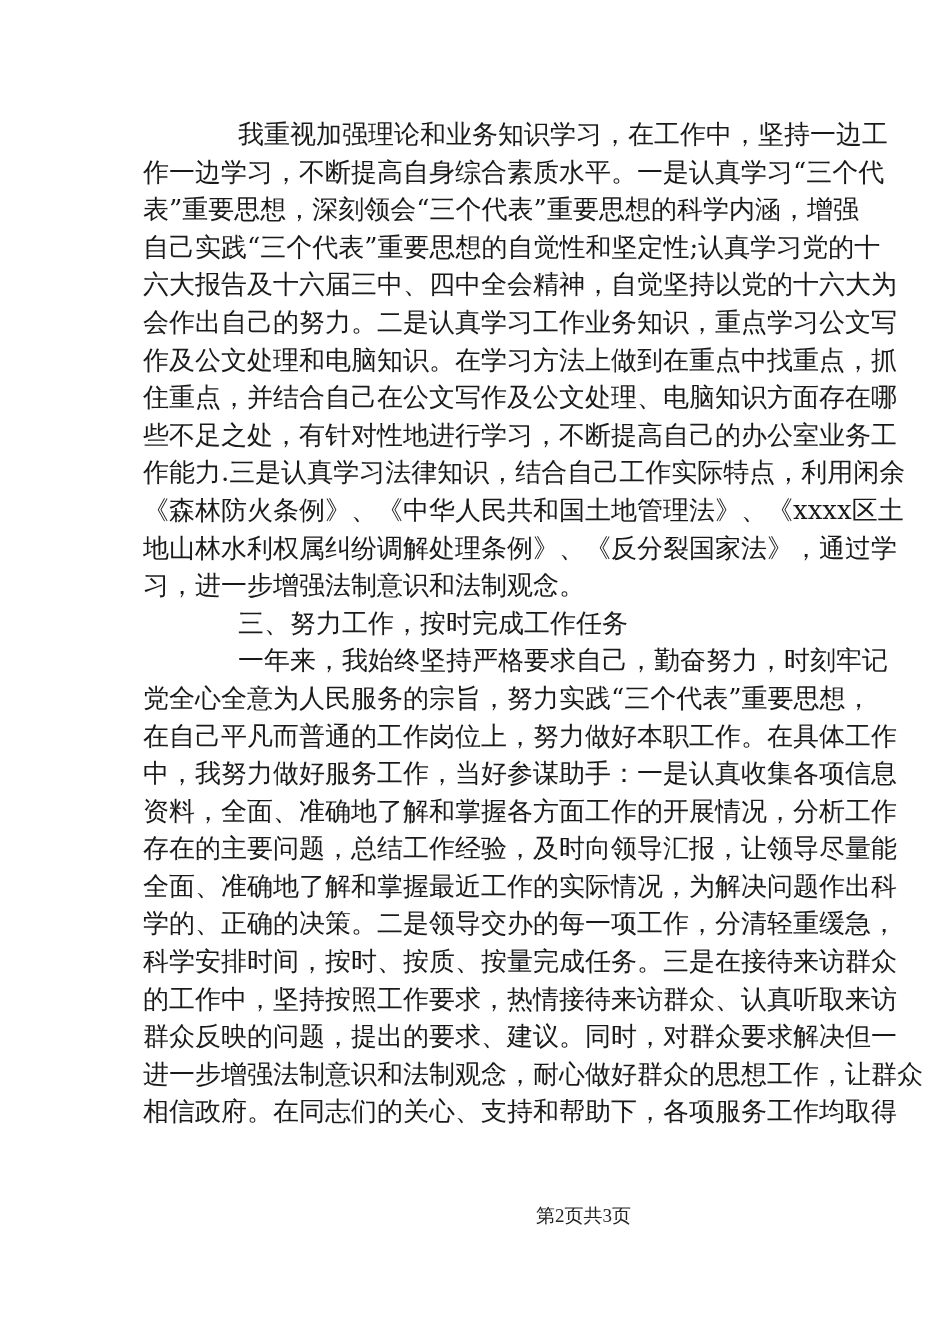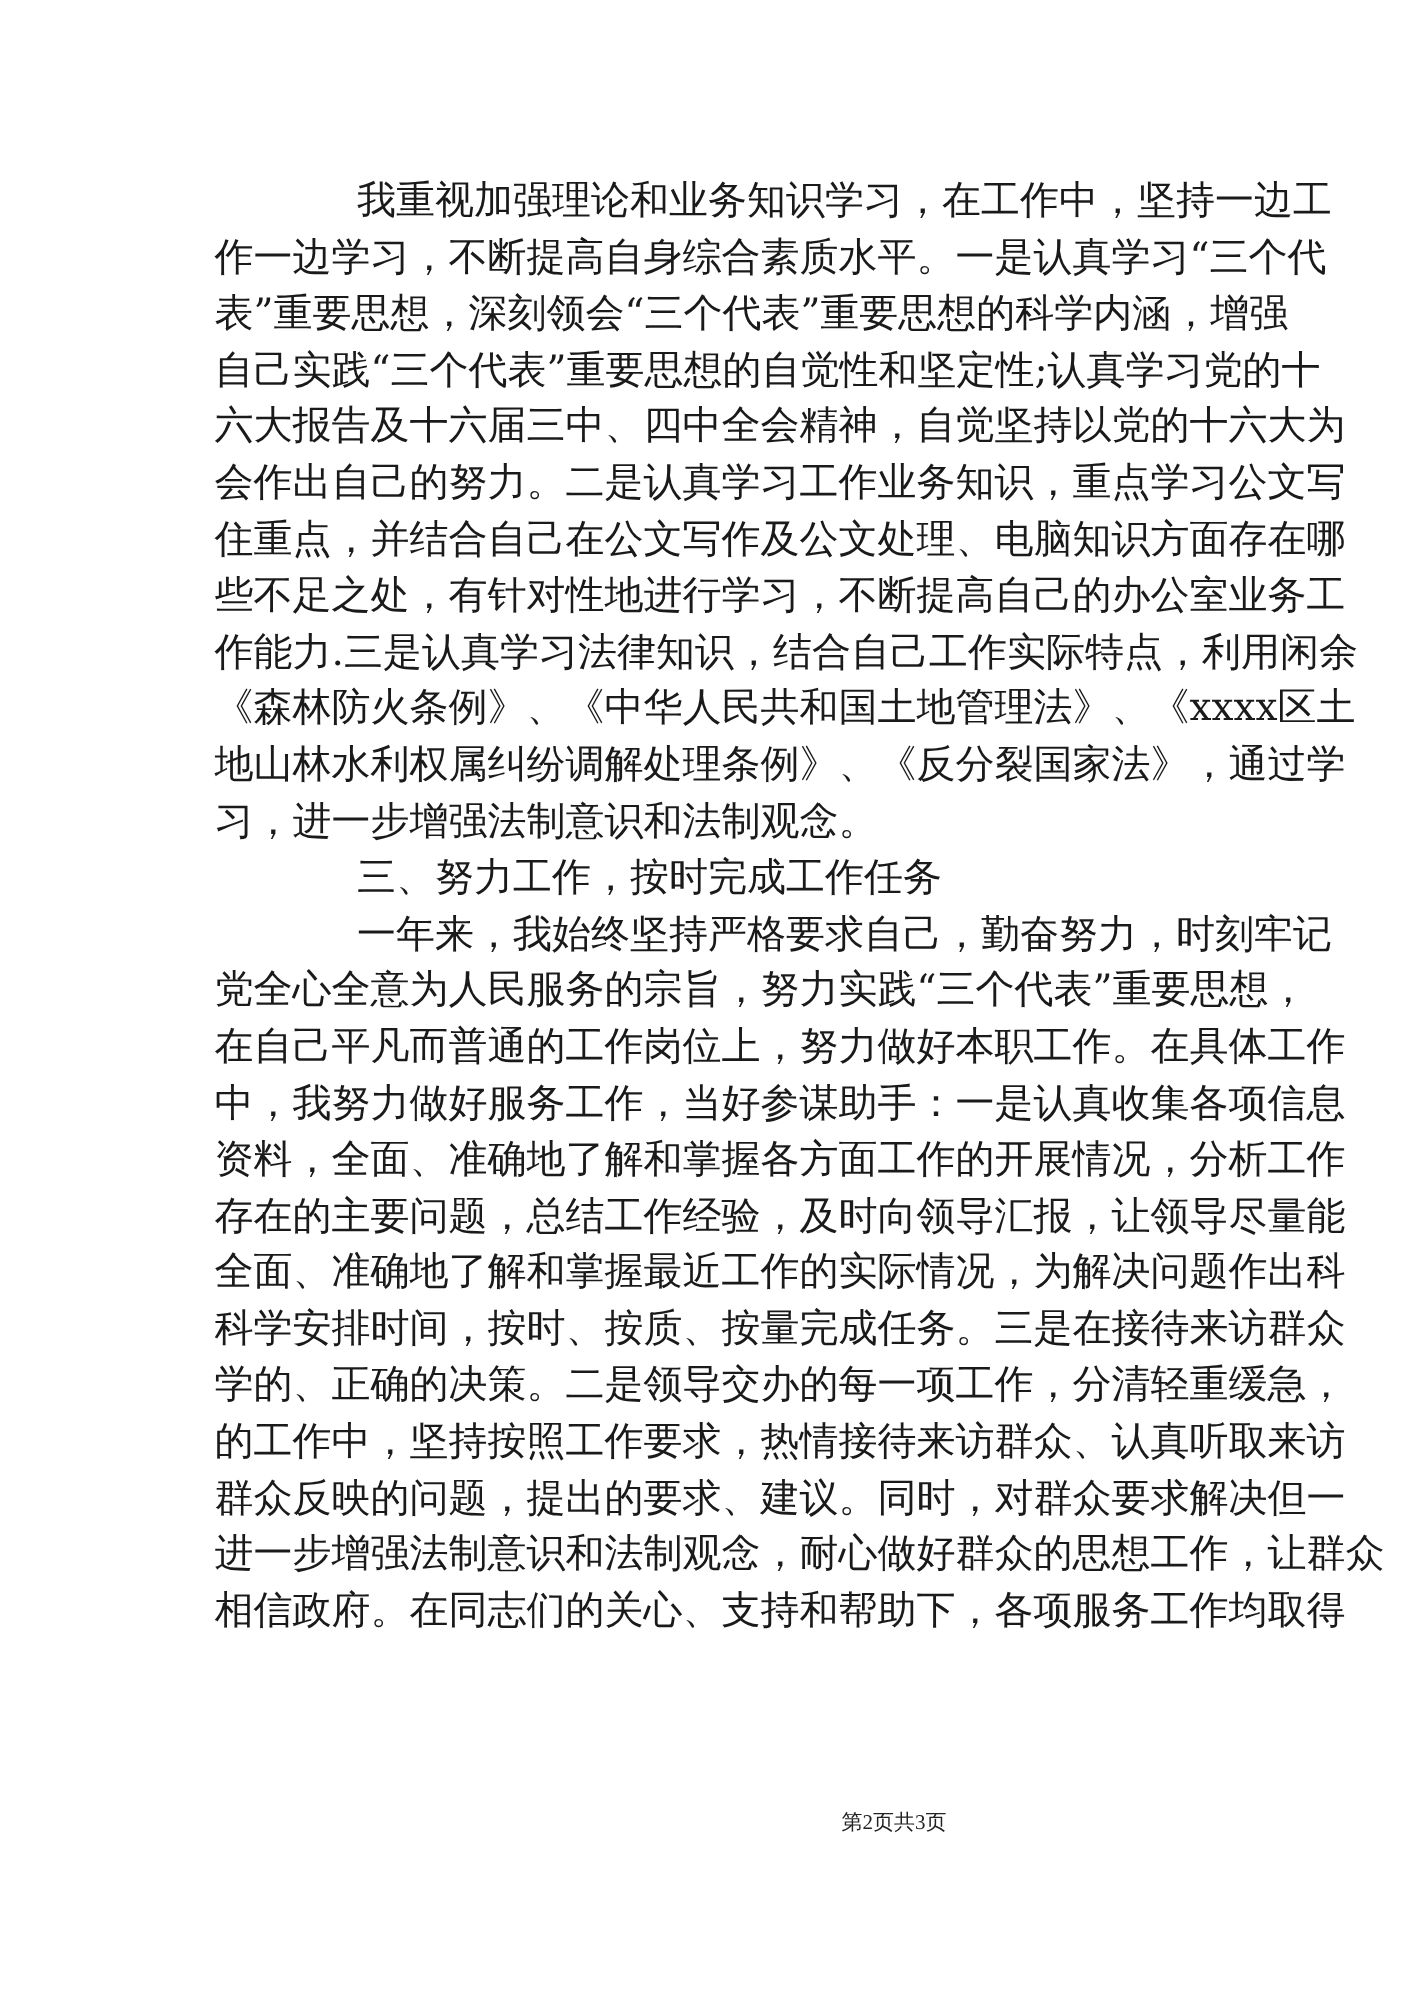--- a/index.html
+++ b/index.html
@@ -46,62 +46,63 @@
       padding-left: 95px;
     }
     .heading-line {
       padding-left: 95px;
       text-align-last: left;
     }
     .page-number {
       position: absolute;
       right: 144px;
       top: 1206px;
-      font-size: 14px;
+      font-size: 19px;
       line-height: 20px;
       color: #222;
       font-family: "Liberation Serif", "DejaVu Serif", serif;
       text-align: right;
     }
   </style>
 </head>
 <body>
 
 <div class="page">
   <div class="content">
 
     <div>
       <span class="line indent">我重视加强理论和业务知识学习，在工作中，坚持一边工</span>
       <span class="line">作一边学习，不断提高自身综合素质水平。一是认真学习“三个代</span>
       <span class="line">表”重要思想，深刻领会“三个代表”重要思想的科学内涵，增强</span>
       <span class="line">自己实践“三个代表”重要思想的自觉性和坚定性;认真学习党的十</span>
       <span class="line">六大报告及十六届三中、四中全会精神，自觉坚持以党的十六大为</span>
       <span class="line">会作出自己的努力。二是认真学习工作业务知识，重点学习公文写</span>
+      <span class="line">作及公文处理和电脑知识。在学习方法上做到在重点中找重点，抓</span>
       <span class="line">住重点，并结合自己在公文写作及公文处理、电脑知识方面存在哪</span>
       <span class="line">些不足之处，有针对性地进行学习，不断提高自己的办公室业务工</span>
       <span class="line">作能力.三是认真学习法律知识，结合自己工作实际特点，利用闲余</span>
       <span class="line">《森林防火条例》、《中华人民共和国土地管理法》、《xxxx区土</span>
       <span class="line">地山林水利权属纠纷调解处理条例》、《反分裂国家法》，通过学</span>
       <span class="line last">习，进一步增强法制意识和法制观念。</span>
     </div>
 
     <div>
       <span class="line heading-line">三、努力工作，按时完成工作任务</span>
     </div>
 
     <div>
       <span class="line indent">一年来，我始终坚持严格要求自己，勤奋努力，时刻牢记</span>
       <span class="line">党全心全意为人民服务的宗旨，努力实践“三个代表”重要思想，</span>
       <span class="line">在自己平凡而普通的工作岗位上，努力做好本职工作。在具体工作</span>
       <span class="line">中，我努力做好服务工作，当好参谋助手：一是认真收集各项信息</span>
       <span class="line">资料，全面、准确地了解和掌握各方面工作的开展情况，分析工作</span>
       <span class="line">存在的主要问题，总结工作经验，及时向领导汇报，让领导尽量能</span>
       <span class="line">全面、准确地了解和掌握最近工作的实际情况，为解决问题作出科</span>
+      <span class="line">学的、正确的决策。二是领导交办的每一项工作，分清轻重缓急，</span>
       <span class="line">科学安排时间，按时、按质、按量完成任务。三是在接待来访群众</span>
-      <span class="line">学的、正确的决策。二是领导交办的每一项工作，分清轻重缓急，</span>
       <span class="line">的工作中，坚持按照工作要求，热情接待来访群众、认真听取来访</span>
       <span class="line">群众反映的问题，提出的要求、建议。同时，对群众要求解决但一</span>
       <span class="line">进一步增强法制意识和法制观念，耐心做好群众的思想工作，让群众</span>
       <span class="line">相信政府。在同志们的关心、支持和帮助下，各项服务工作均取得</span>
     </div>
 
   </div>
 
   <div class="page-number">第2页共3页</div>
 </div>

